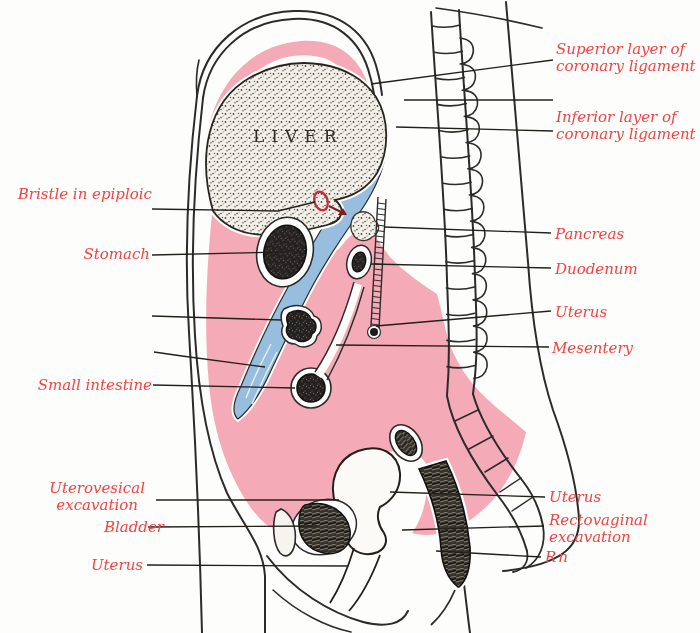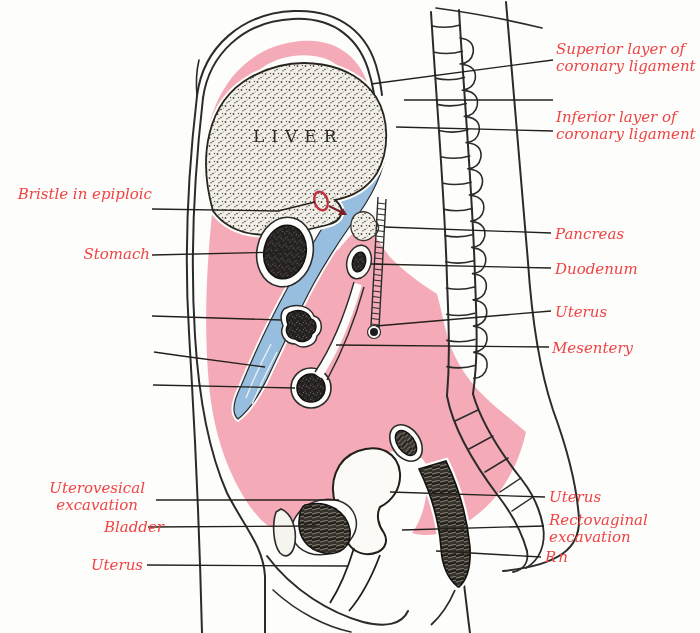--- a/index.html
+++ b/index.html
@@ -236,20 +236,23 @@
     <line x1="436" y1="551" x2="541" y2="557"></line>
   </g>
 </svg>
 
 <div class="lbl la" style="right:548px;top:186px">
   <span>Bristle in epiploic</span>
 </div>
 <div class="lbl la" style="right:550px;top:246px">
   <span>Stomach</span>
 </div>
+<div class="lbl la" style="right:548px;top:377px">
+  <span>Small intestine</span>
+</div>
 <div class="lbl la cen" style="right:555px;top:480px">
   <span class="cen">Uterovesical</span>
   <span class="cen">excavation</span>
 </div>
 <div class="lbl la" style="right:536px;top:519px">
   <span>Bladder</span>
 </div>
 <div class="lbl la" style="right:557px;top:557px">
   <span>Uterus</span>
 </div>

